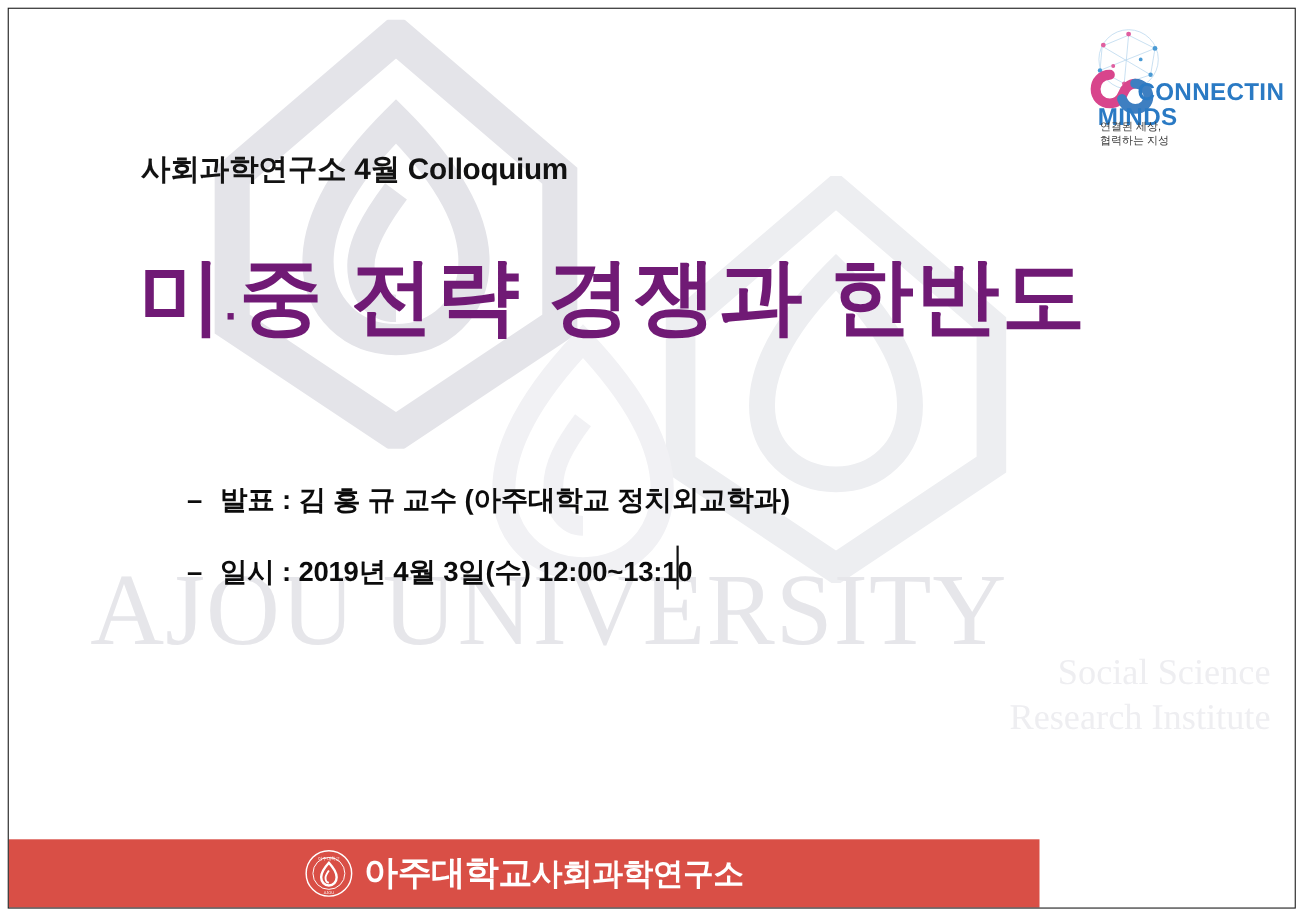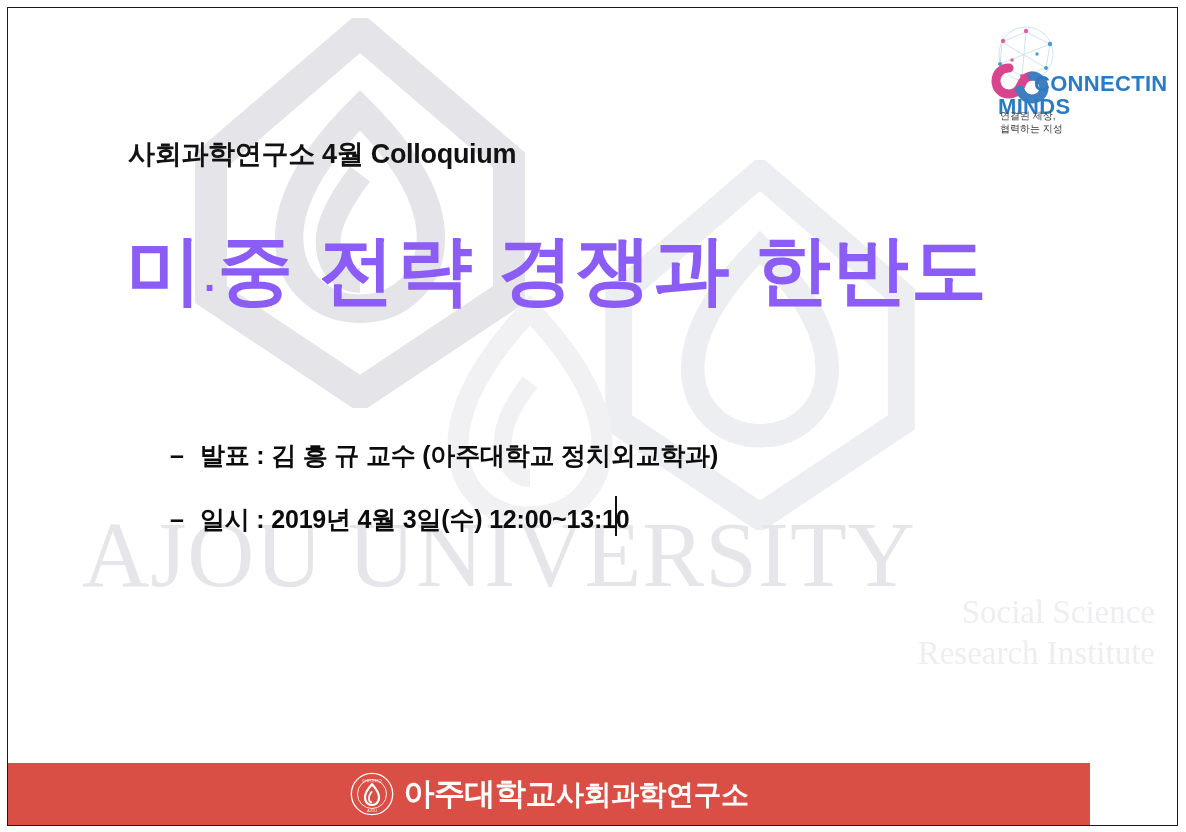--- a/index.html
+++ b/index.html
@@ -100,21 +100,21 @@
     white-space: nowrap;
     text-align: center;
   }
   #headline {
     position: absolute;
     left: 126px;
     top: 228px;
     z-index: 20;
     font-size: 76px;
     font-weight: bold;
-    color: #8b5cf6;
+    color: #701a75;
     letter-spacing: 2px;
     white-space: nowrap;
     line-height: 1.1;
   }
   #headline .mid-dot {
     font-size: 40px;
     vertical-align: -6px;
     letter-spacing: 0;
   }
 
@@ -147,21 +147,21 @@
     background: #111;
     vertical-align: -8px;
     margin: 0 -1px;
   }
 
   
   #footer-bar {
     position: absolute;
     left: 8px;
     top: 763px;
-    width: 1082px;
+    width: 937px;
     height: 62px;
     background: #d94f46;
     z-index: 40;
     display: flex;
     align-items: center;
     justify-content: center;
     gap: 10px;
   }
   #footer-emblem { width: 44px; height: 44px; flex: 0 0 auto; }
   #footer-text {

